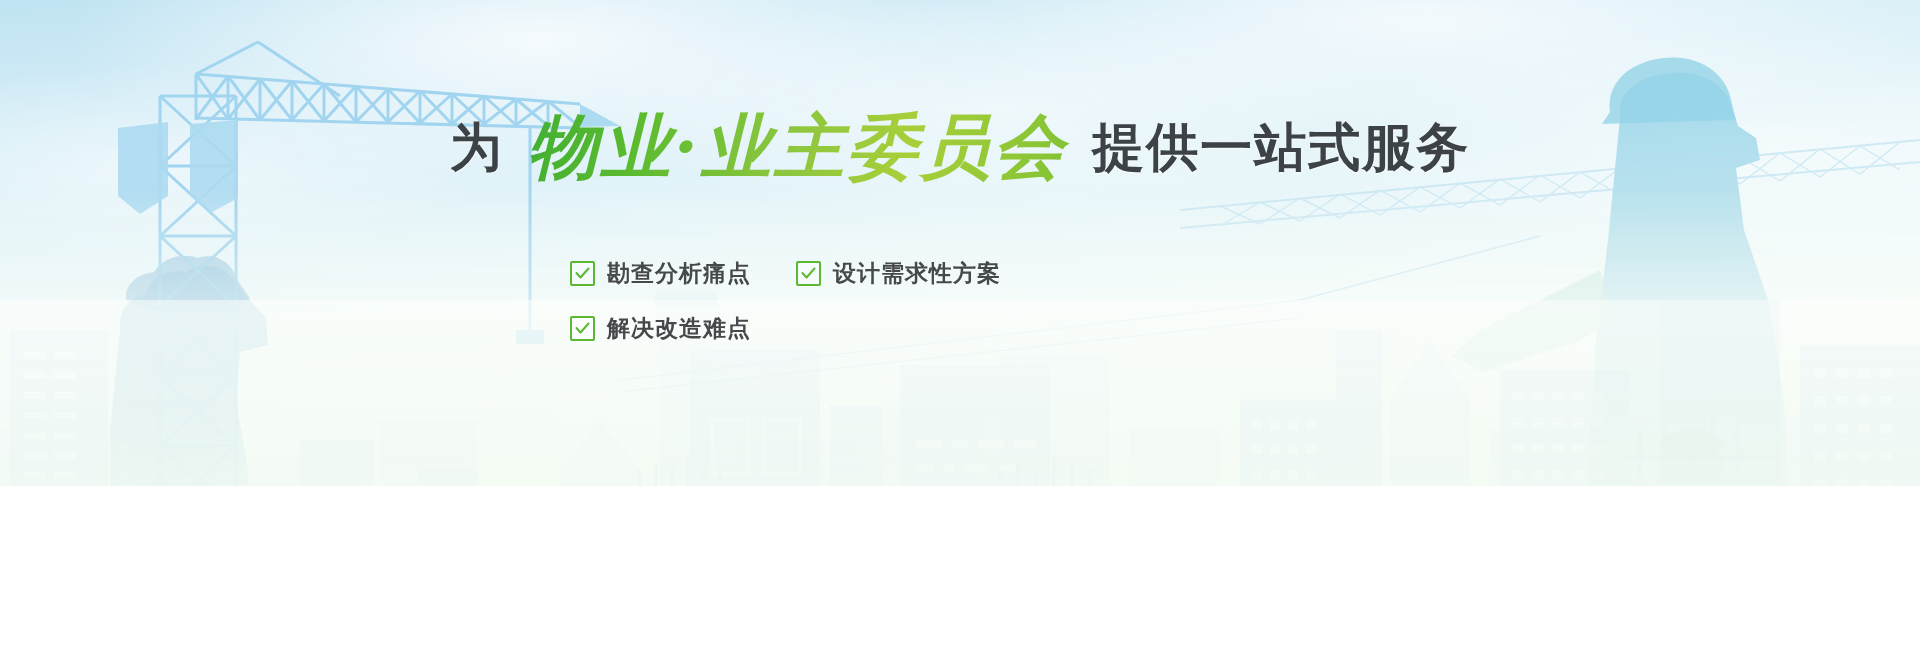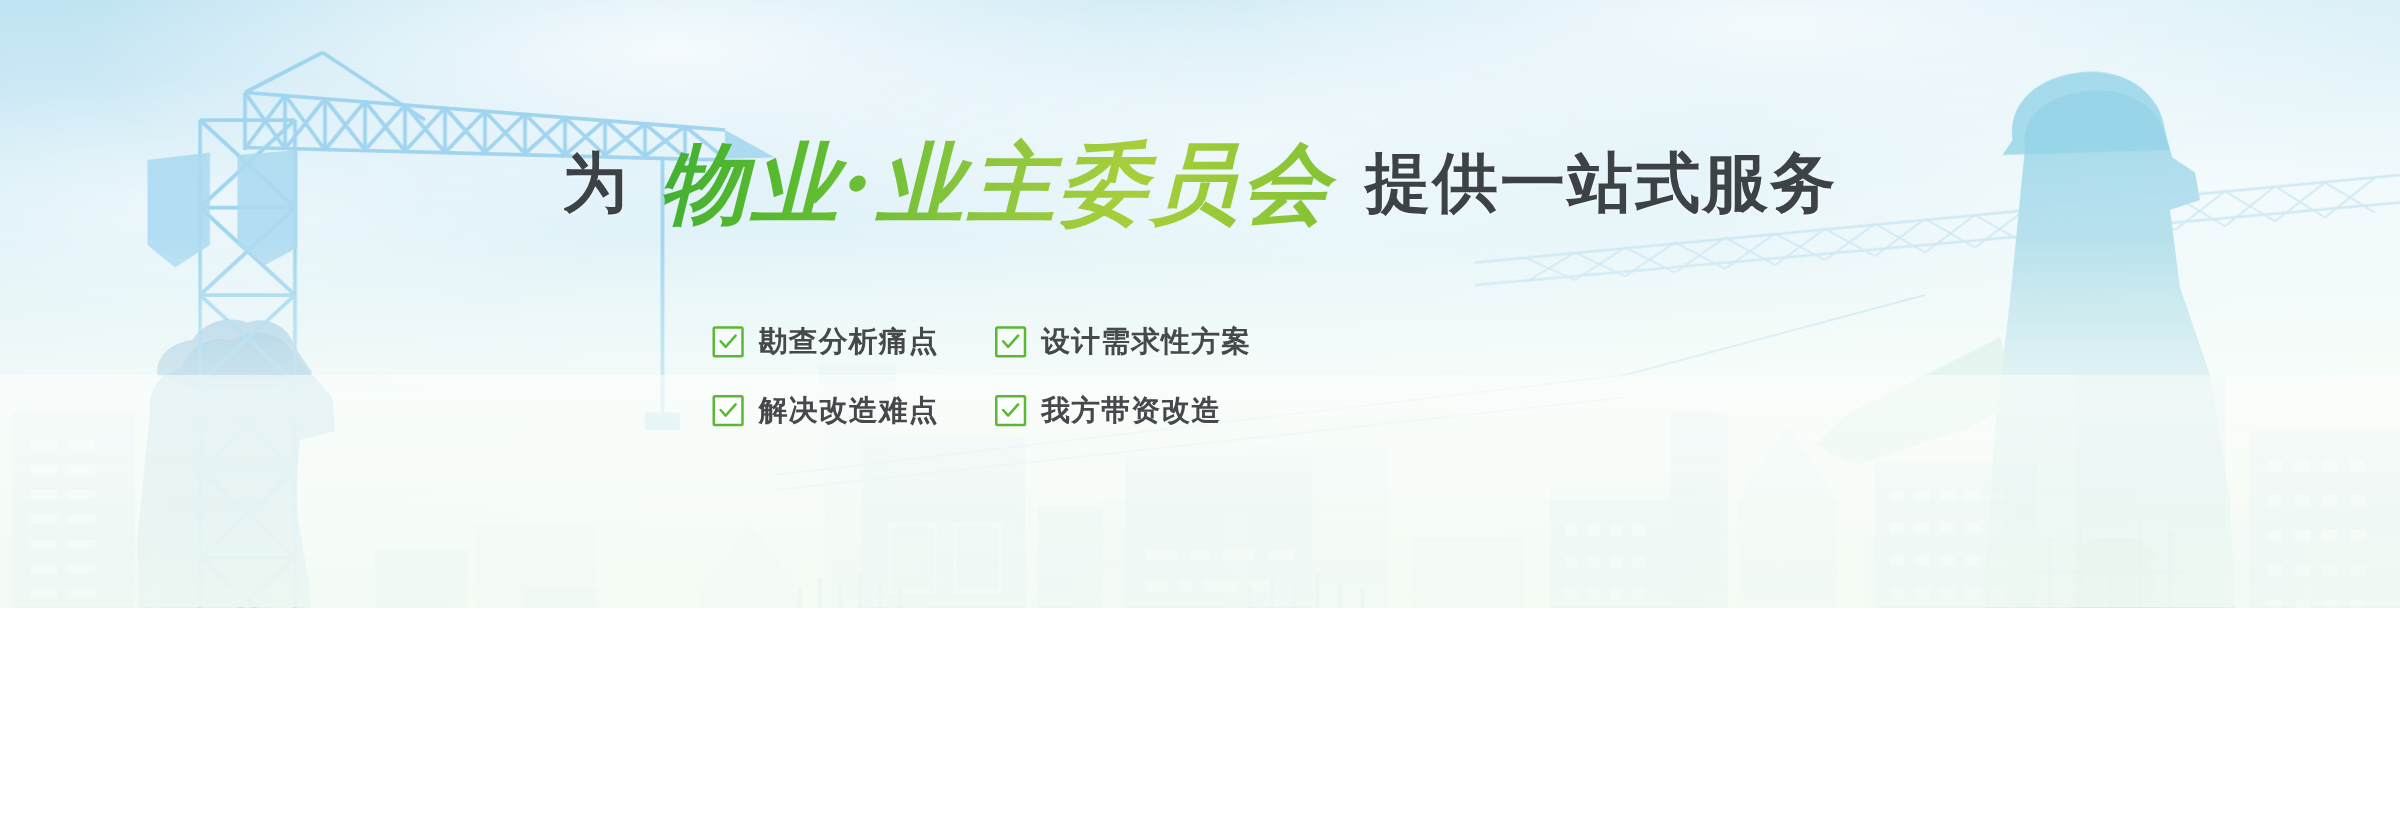--- a/index.html
+++ b/index.html
@@ -578,25 +578,17 @@
 
       <div class="cl-row">
         <div class="cl-item first">
           <span class="cl-box">
             <svg width="15" height="13" viewBox="0 0 15 13" aria-hidden="true">
               <polyline points="1.5,6 5.5,10.5 13.5,1.5" fill="none" stroke="#5cb832" stroke-width="2" stroke-linecap="round" stroke-linejoin="round"></polyline>
             </svg>
           </span>
           <span class="cl-label">解决改造难点</span>
         </div>
-        <div class="cl-item">
-          <span class="cl-box">
-            <svg width="15" height="13" viewBox="0 0 15 13" aria-hidden="true">
-              <polyline points="1.5,6 5.5,10.5 13.5,1.5" fill="none" stroke="#5cb832" stroke-width="2" stroke-linecap="round" stroke-linejoin="round"></polyline>
-            </svg>
-          </span>
-          <span class="cl-label">我方带资改造</span>
-        </div>
       </div>
 
     </div>
   </div>
 </div>
 
 </body></html>

